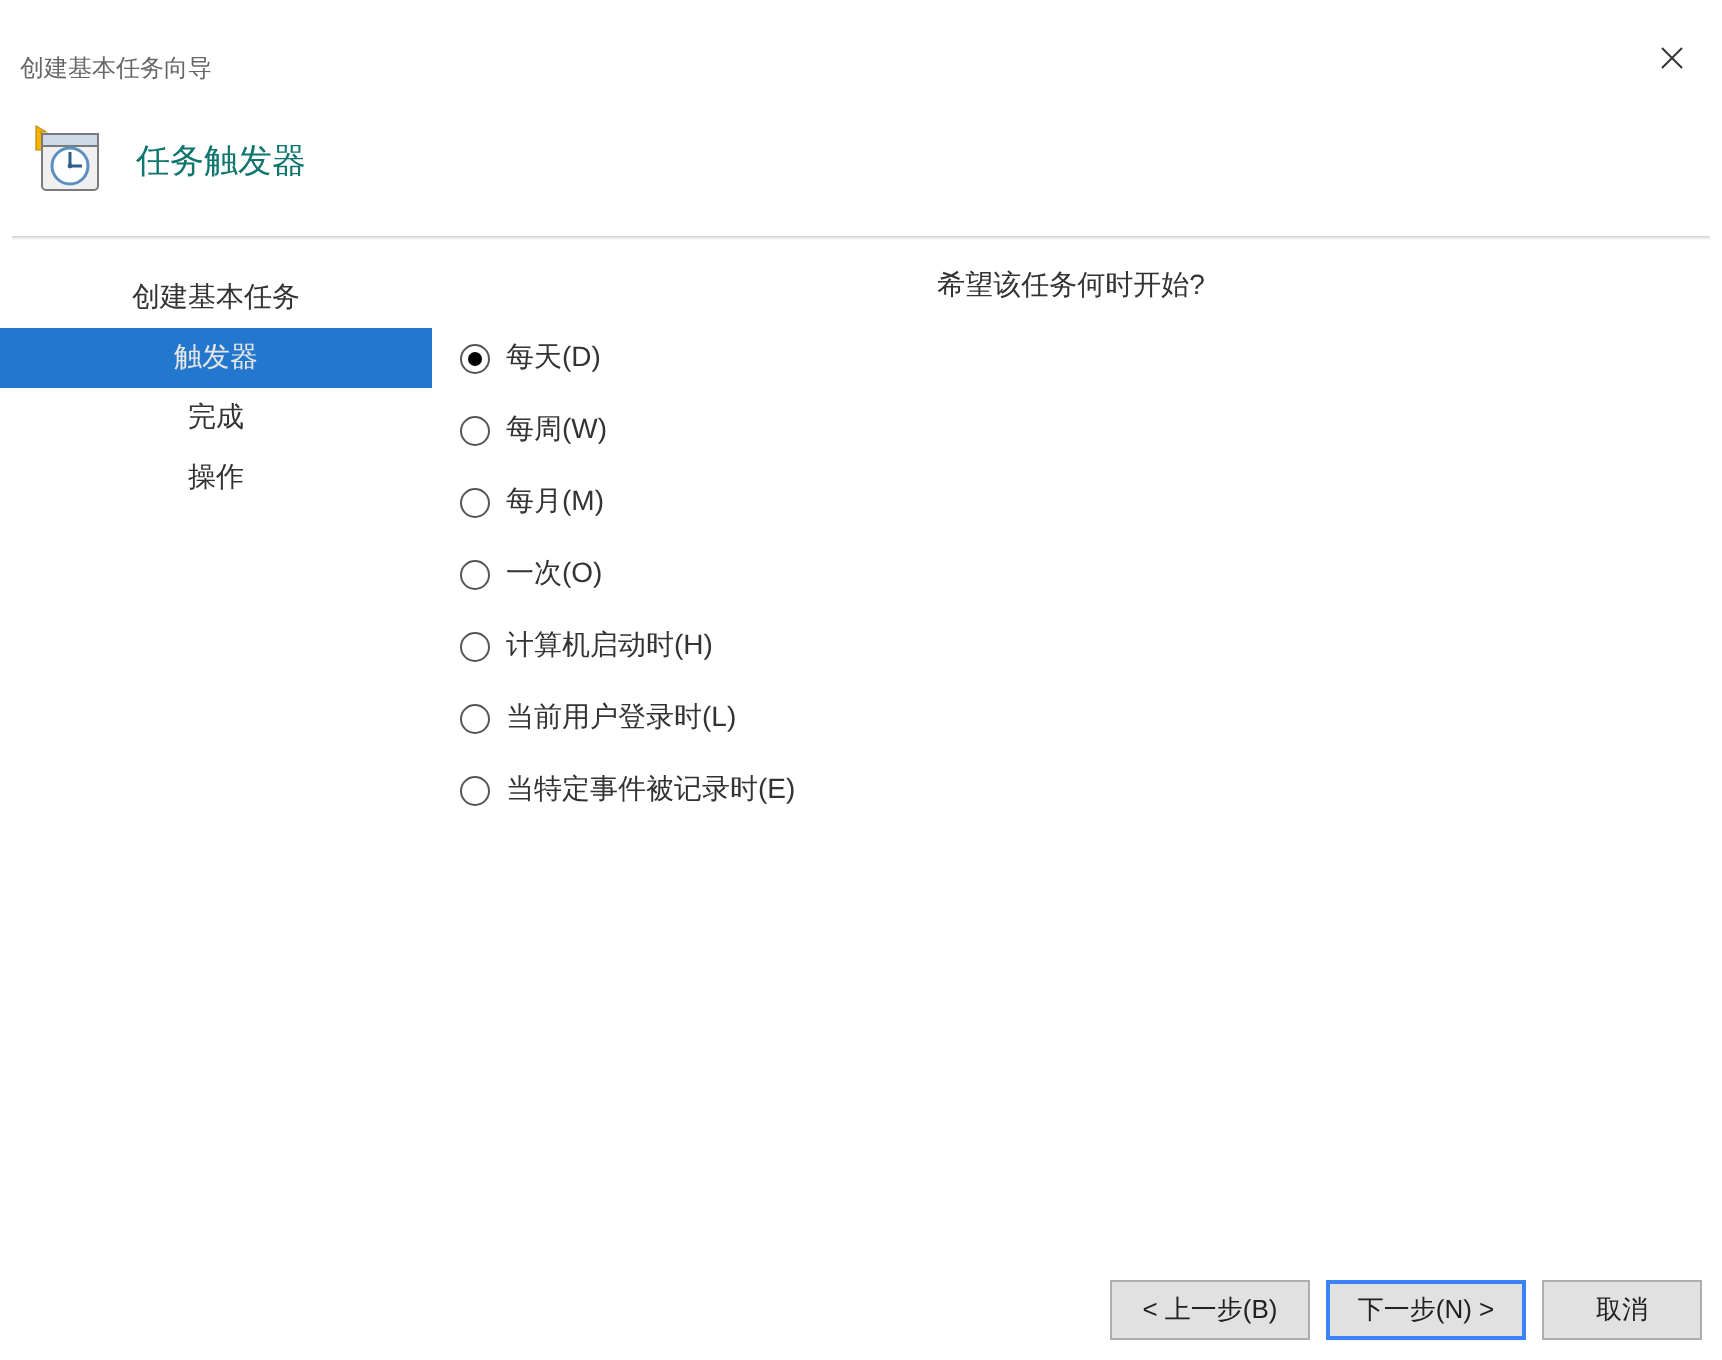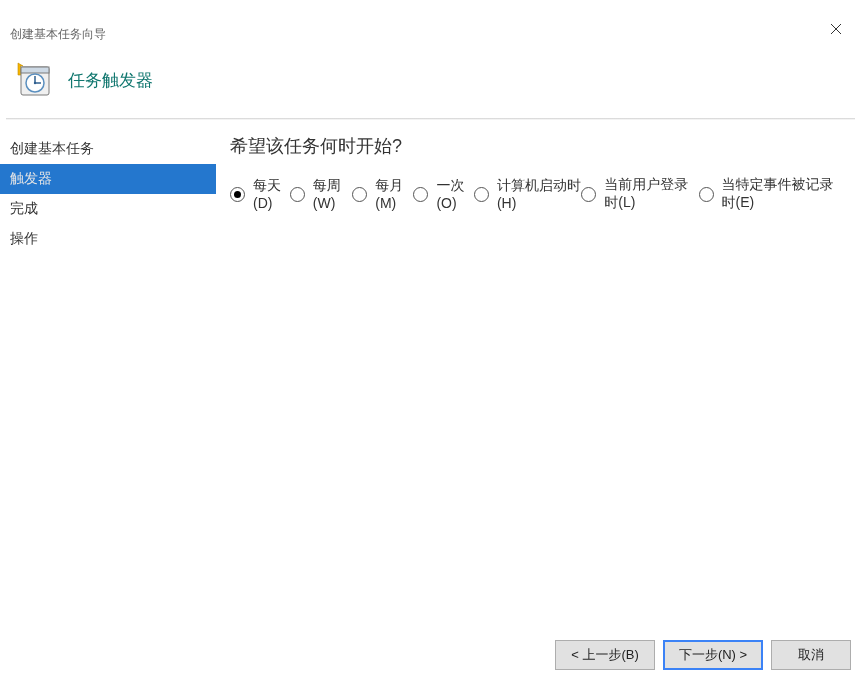--- a/index.html
+++ b/index.html
@@ -49,20 +49,21 @@
     .divider {
       height: 2px;
       margin: 0 6px 2px 6px;
       background: linear-gradient(#d0d0d0,#fff);
     }
 
     .body {
       flex: 1;
       display: flex;
       overflow: hidden;
+      text-align: center;
     }
     .sidebar {
       width: 216px;
       padding-top: 12px;
     }
     .sidebar-item {
       padding: 6px 10px;
       font-size: 14px;
       color: #333;
       cursor: default;
@@ -70,24 +71,24 @@
     .sidebar-item.selected {
       background: #2477ce;
       color: #e5e5e5;
     }
 
     .content {
       flex: 1;
       padding: 12px 20px 0 14px;
     }
     .question {
-      font-size: 18px;
+      font-size: 14px;
       margin-bottom: 18px;
     }
-    .radio-group { display: flex; flex-direction: row;}
+    .radio-group { display: flex; flex-direction: column;}
     .radio-row {
       display: flex;
       align-items: center;
       gap: 8px;
       margin-bottom: 18px;
       cursor: pointer;
     }
     .radio-circle {
       width: 15px; height: 15px;
       border: 1px solid #555;

